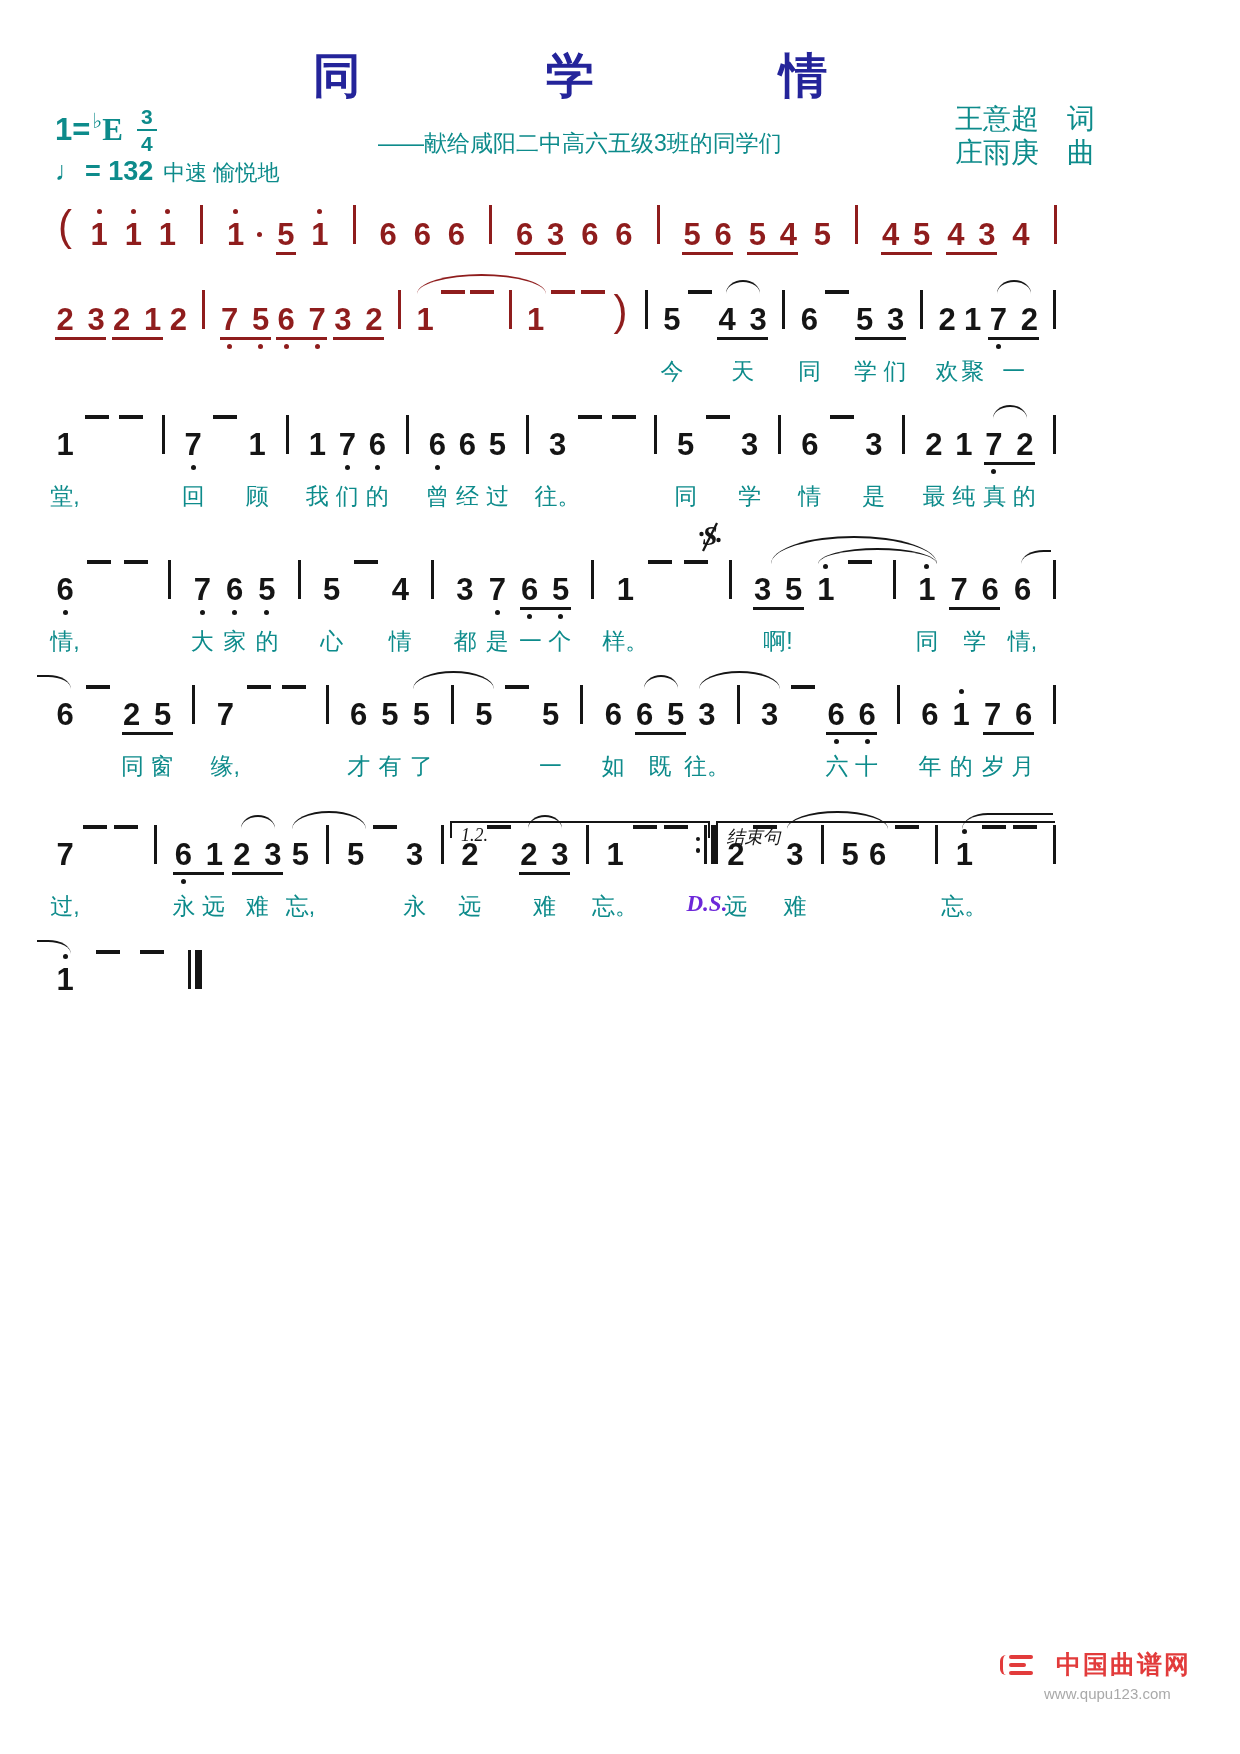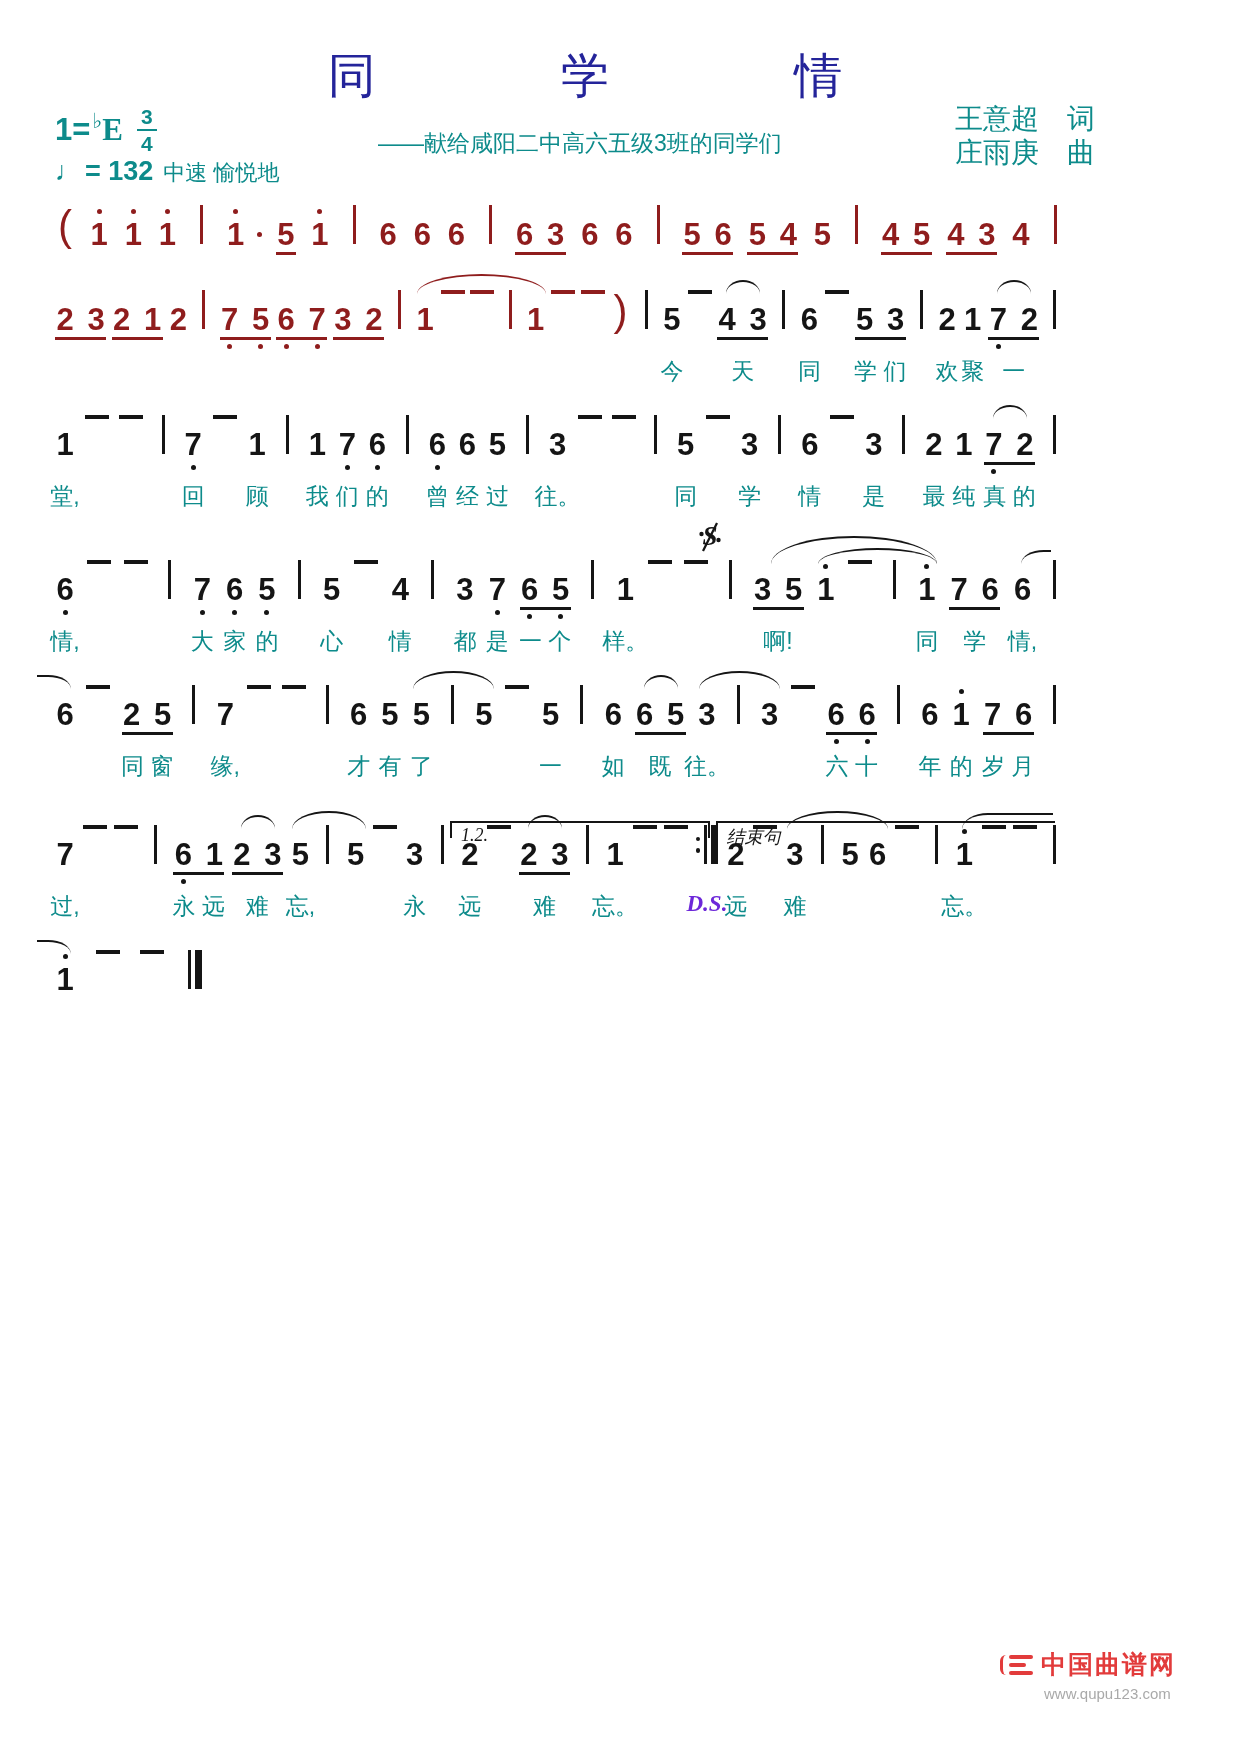--- a/index.html
+++ b/index.html
@@ -4,22 +4,22 @@
 <style>
   html,body{margin:0;padding:0;}
   body{
     width:1240px;height:1754px;background:#ffffff;position:relative;
     font-family:"Liberation Sans","DejaVu Sans",sans-serif;overflow:hidden;
   }
   .stage{position:absolute;inset:0;}
   
   .title{
     position:absolute;top:44px;left:0;width:1140px;text-align:center;
-    font-size:48px;font-weight:400;letter-spacing:86px;text-indent:86px;
-    color:#24249a;white-space:nowrap;padding-left:15px;
+    font-size:48px;font-weight:700;letter-spacing:86px;text-indent:86px;
+    color:#24249a;white-space:nowrap;
   }
   .keysig{position:absolute;left:55px;top:106px;color:#0d8b8b;font-weight:700;display:flex;align-items:center;}
   .keysig .kp{font-size:31px;}
   .keysig .kf{font-size:21px;position:relative;top:-9px;margin-left:2px;}
   .keysig .kn{font-size:31px;font-family:"Liberation Serif","DejaVu Serif",serif;}
   .ts{display:inline-flex;flex-direction:column;align-items:center;line-height:1;margin-left:14px;}
   .tsn{font-size:21px;border-bottom:2.5px solid currentColor;padding:0 4px 2px;}
   .tsd{font-size:21px;padding-top:2px;}
   .subtitle{position:absolute;left:378px;top:128px;color:#0d8b8b;font-size:23px;}
   .credits{position:absolute;left:955px;top:102px;color:#0d8b8b;font-size:28px;line-height:34px;}
@@ -52,21 +52,21 @@
   .arc{position:absolute;border-top:2.5px solid currentColor;
        border-radius:50% 50% 0 0 / 100% 100% 0 0;}
   .arc.hs{border-radius:26px 0 0 0 / 16px 0 0 0;}
   .arc.he{border-radius:0 26px 0 0 / 0 16px 0 0;}
   .bracket{position:absolute;top:-32px;height:15px;border-top:2.2px solid #151515;border-left:2.2px solid #151515;margin-top:28px;}
   .bracket.rt{border-right:2.2px solid #151515;}
   .blabel{position:absolute;left:9px;top:2px;font-style:italic;font-size:18px;color:#151515;white-space:nowrap;font-family:"Liberation Serif","DejaVu Serif",serif;}
   .segno{position:absolute;top:-40px;left:-22px;}
   
   .watermark{position:absolute;left:1000px;top:1648px;}
-  .wm-row{display:flex;align-items:center;gap:8px;}
+  .wm-row{display:flex;align-items:center;gap:23px;}
   .wm-logo{display:inline-flex;flex-direction:column;gap:4px;padding-left:6px;border-left:3px solid #e23b3b;border-radius:6px 0 0 6px;}
   .wm-logo span{display:block;height:4px;background:#e23b3b;border-radius:2px;}
   .wm-logo span:nth-child(1){width:24px;}
   .wm-logo span:nth-child(2){width:17px;}
   .wm-logo span:nth-child(3){width:24px;}
   .wm-title{color:#e23b3b;font-size:25px;font-weight:700;letter-spacing:2px;}
   .wm-url{color:#a9a9a9;font-size:15px;margin-top:4px;margin-left:44px;}
 </style>
 </head>
 <body>

